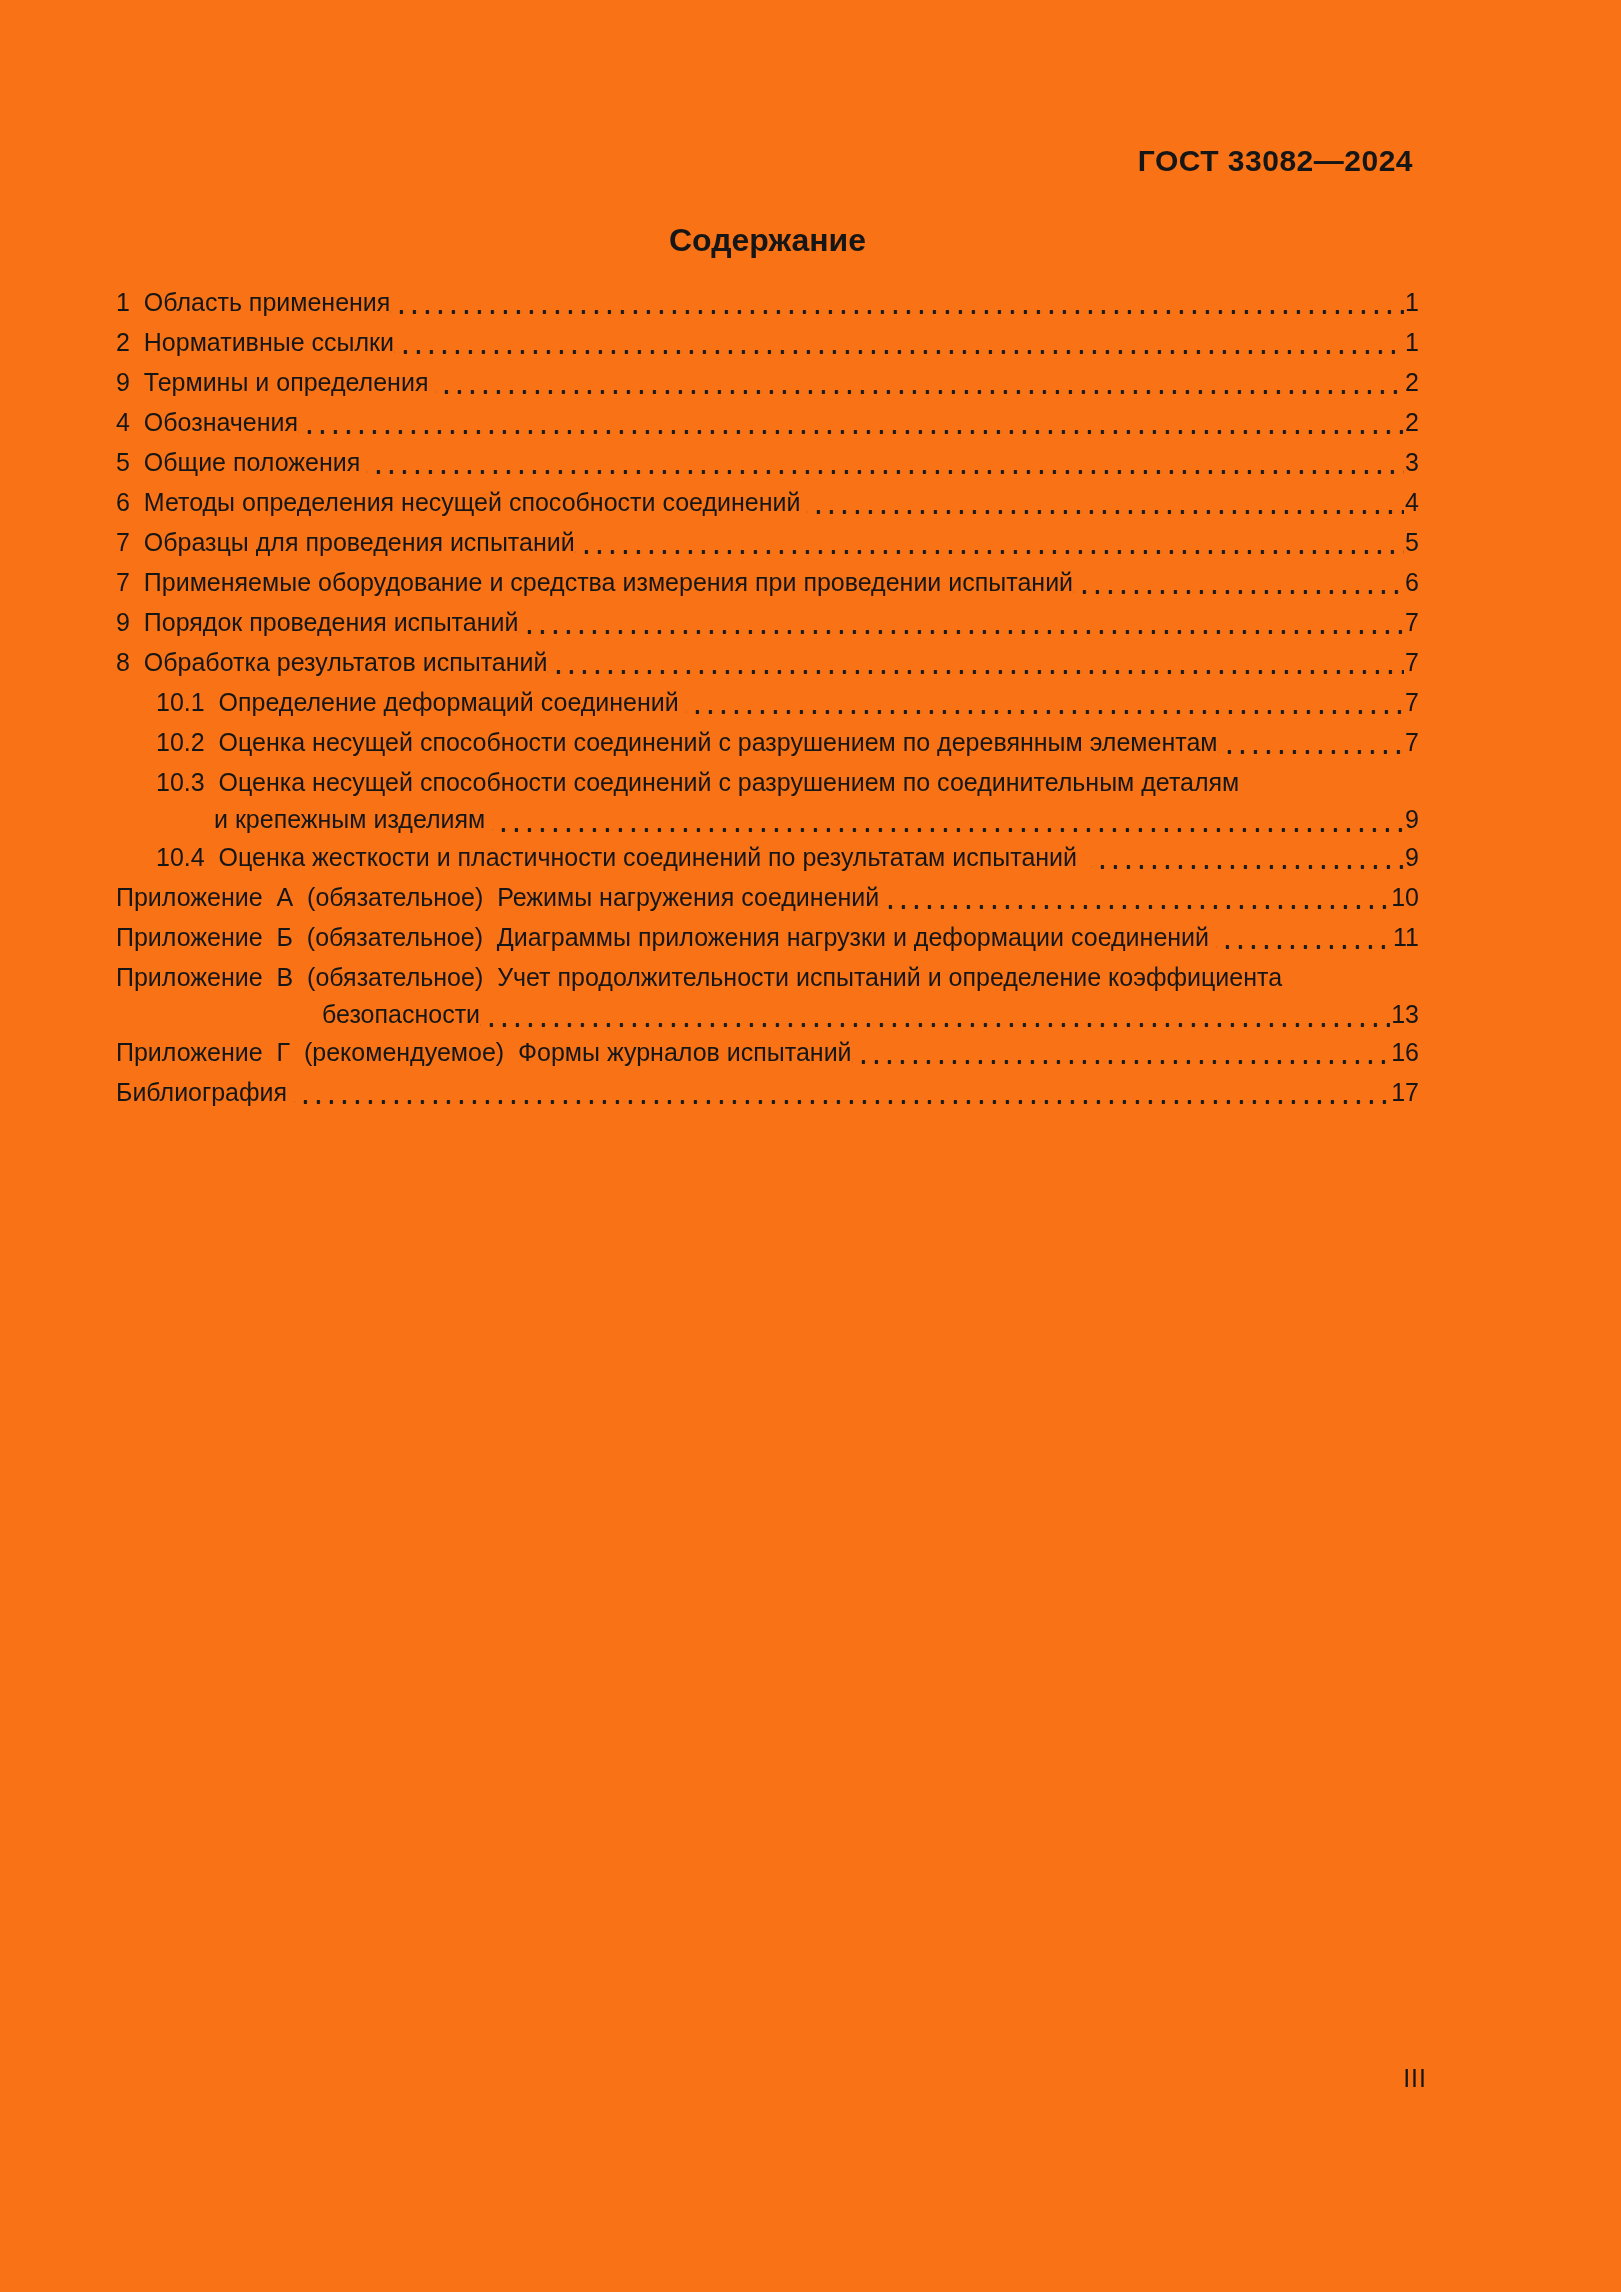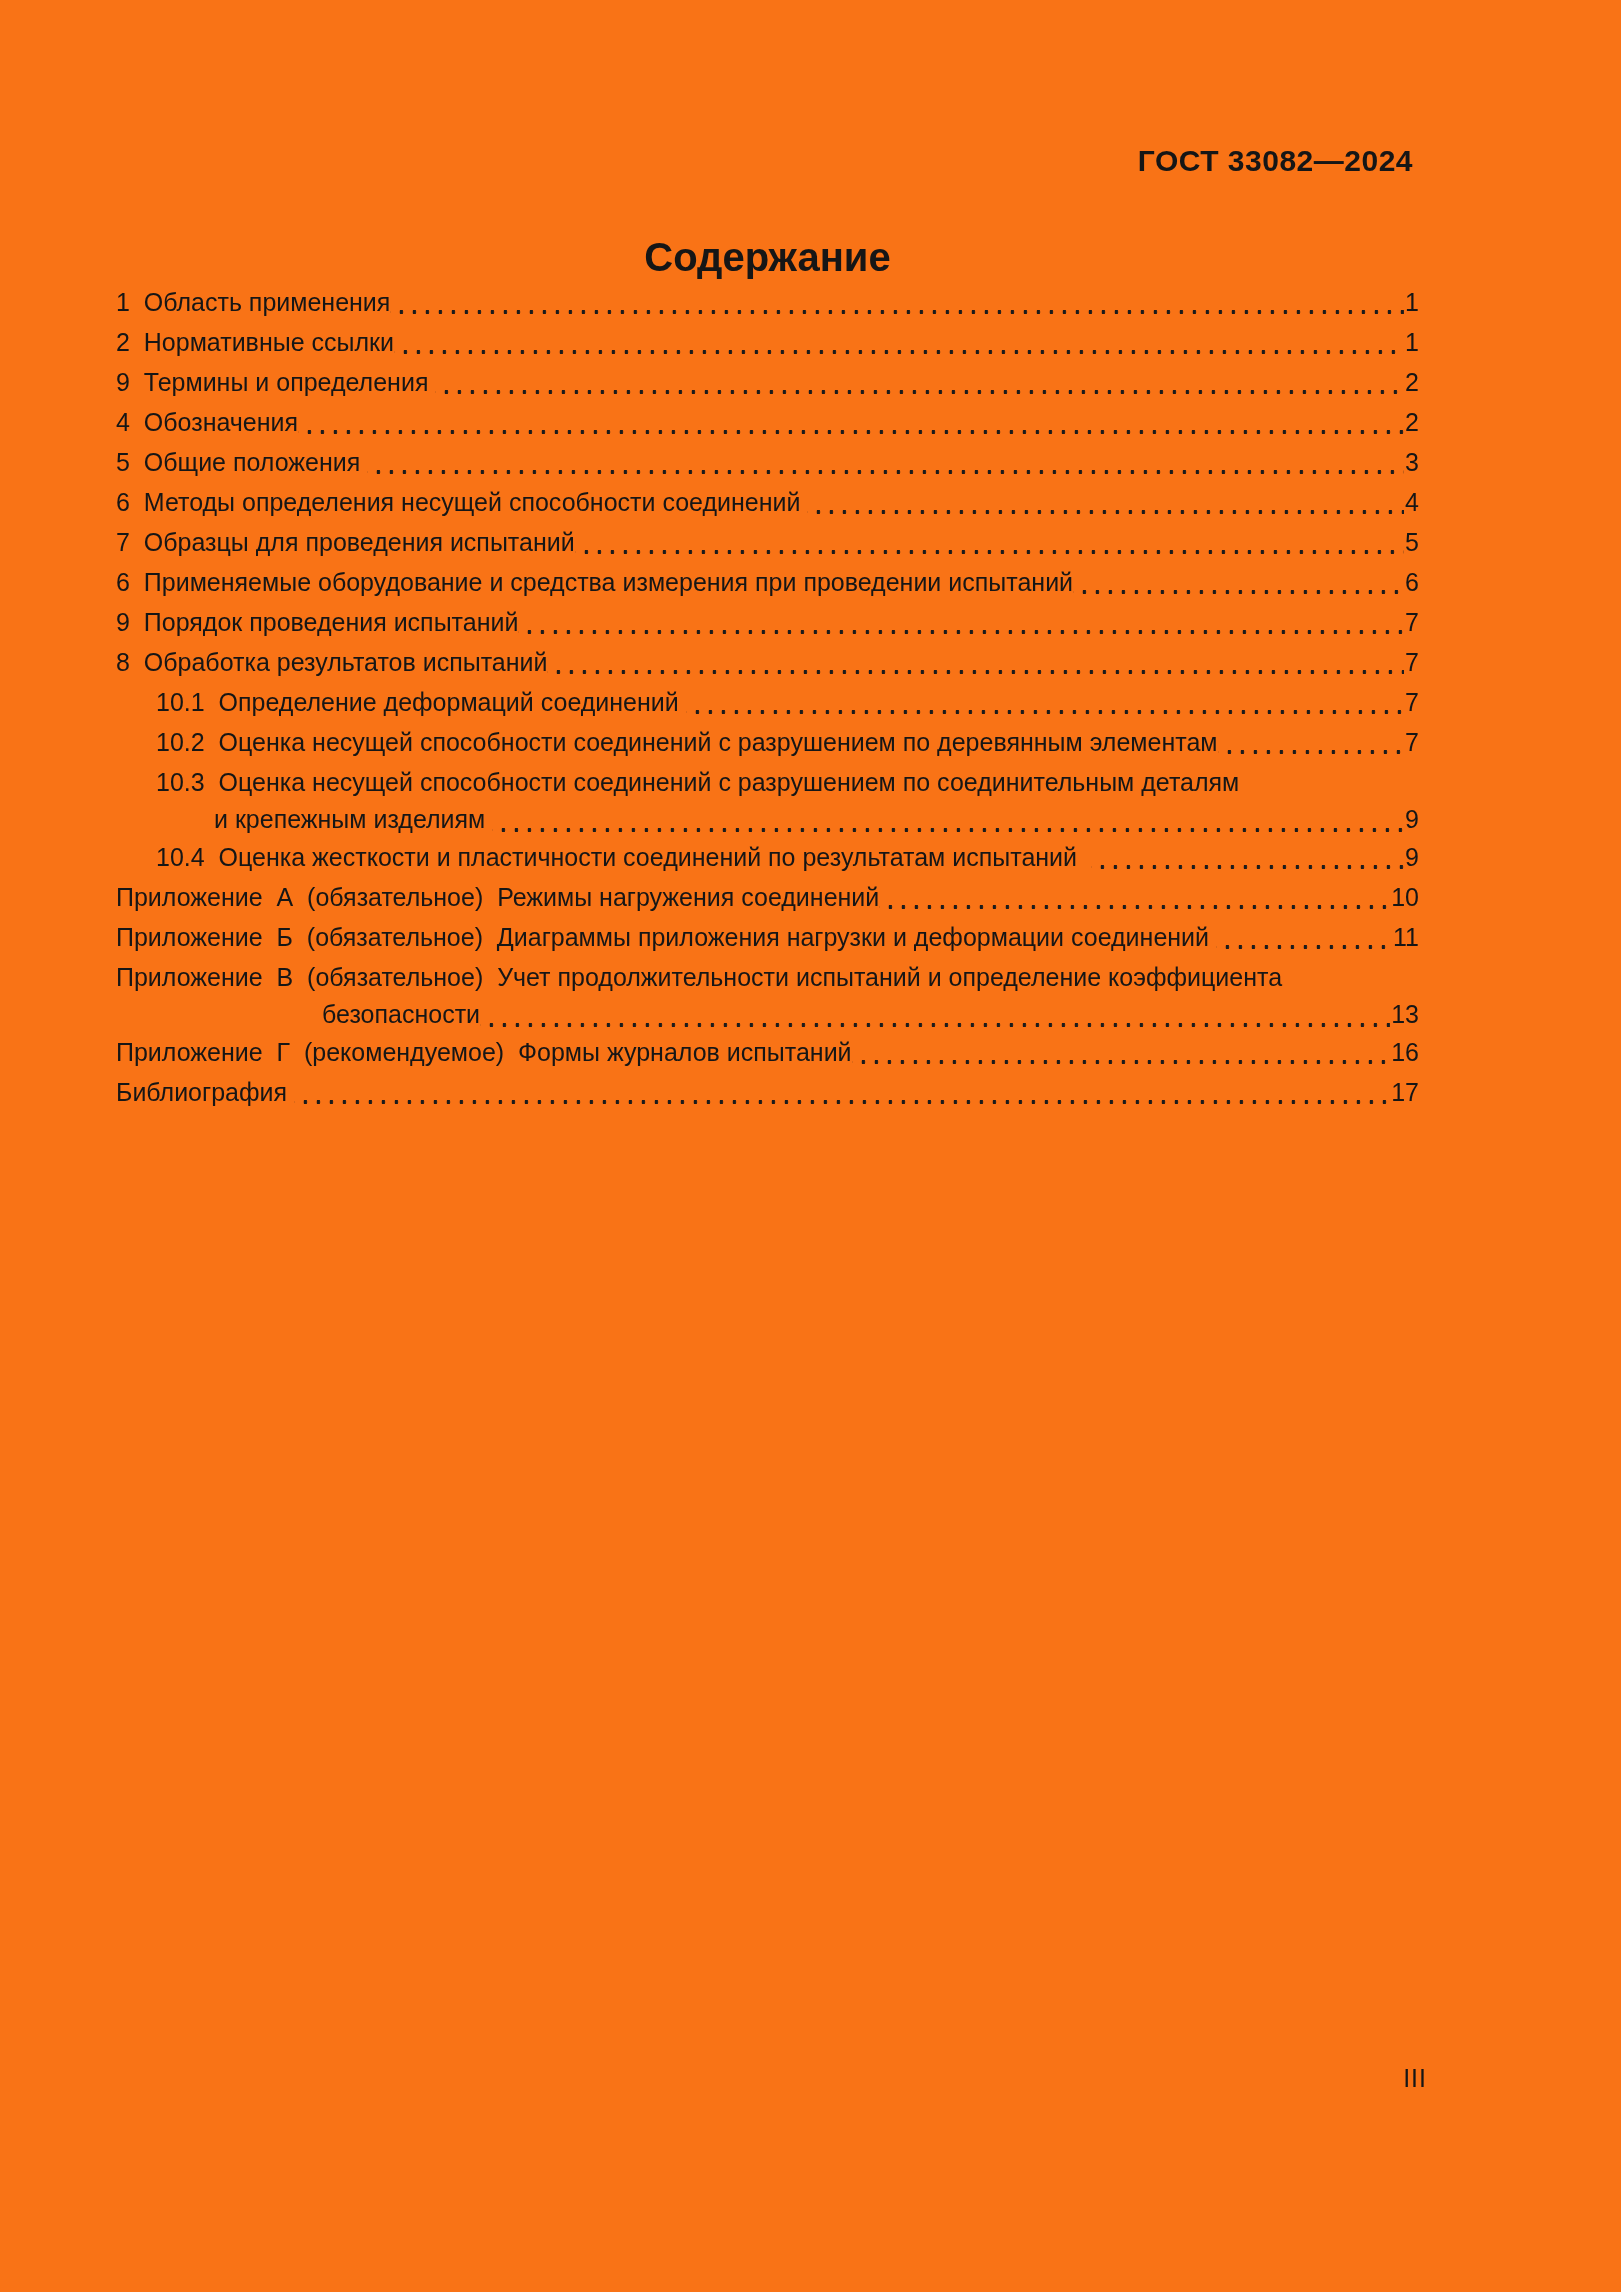--- a/index.html
+++ b/index.html
@@ -9,21 +9,21 @@
     color:#161616;
     -webkit-font-smoothing:antialiased;
   }
   .page{position:absolute;inset:0;background:#f97316;}
   .doc-code{
     position:absolute;top:144px;right:208px;
     font-size:30px;font-weight:bold;letter-spacing:0.5px;white-space:pre;
   }
   .toc-title{
     position:absolute;top:222px;left:116px;width:1303px;
-    text-align:center;font-size:40px;font-weight:bold;margin-top:13px;
+    text-align:center;font-size:32px;font-weight:bold;
   }
   .toc{
     position:absolute;top:282px;left:116px;width:1303px;
     font-size:25px;
   }
   .row{
     display:flex;align-items:stretch;
     height:40px;line-height:40px;
   }
   .row.cont{height:35px;line-height:35px;}
@@ -92,21 +92,21 @@
       <span class="pg">4</span>
     </div>
 
     <div class="row">
       <span class="t">7  Образцы для проведения испытаний</span>
       <span class="dots"></span>
       <span class="pg">5</span>
     </div>
 
     <div class="row">
-      <span class="t">6  Применяемые оборудование и средства измерения при проведении испытаний</span>
+      <span class="t">7  Применяемые оборудование и средства измерения при проведении испытаний</span>
       <span class="dots"></span>
       <span class="pg">6</span>
     </div>
 
     <div class="row">
       <span class="t">9  Порядок проведения испытаний</span>
       <span class="dots"></span>
       <span class="pg">7</span>
     </div>
 

